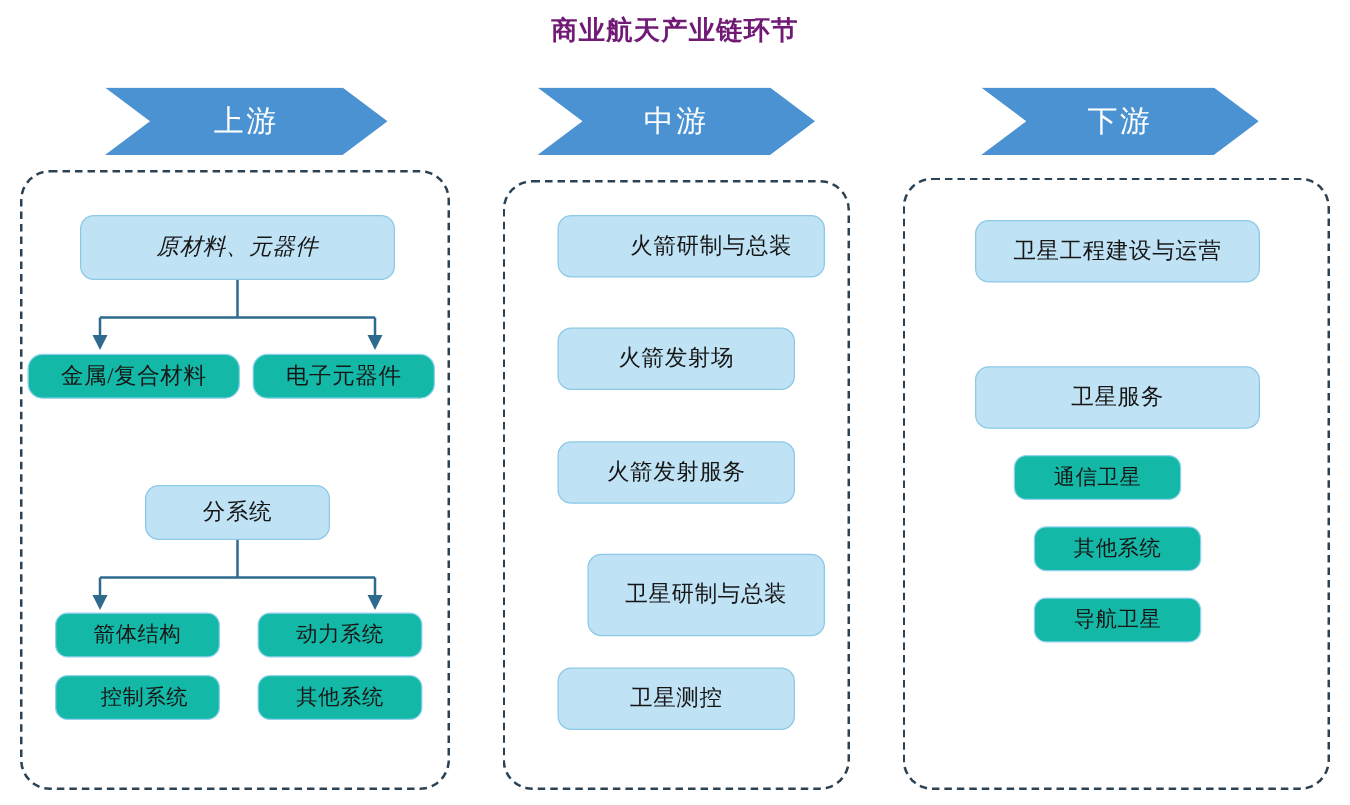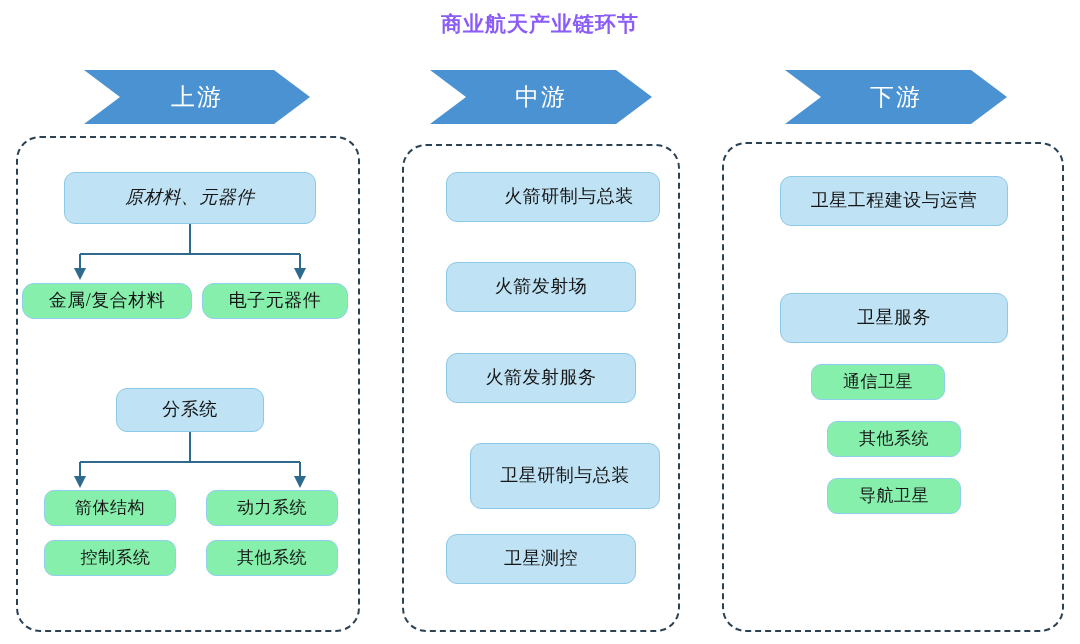--- a/index.html
+++ b/index.html
@@ -23,21 +23,21 @@
   
   .page-title {
     position: absolute;
     left: 0;
     top: 10px;
     width: 1080px;
     text-align: center;
     font-size: 21px;
     font-weight: 700;
     letter-spacing: 1px;
-    color: #8b5cf6;
+    color: #701a75;
     font-family: "Liberation Serif", "DejaVu Serif", serif;
   }
 
   
   .banner {
     position: absolute;
     height: 54px;
     background: #4a92d2;
     -webkit-clip-path: polygon(0 0, calc(100% - 36px) 0, 100% 50%, calc(100% - 36px) 100%, 0 100%, 36px 50%);
     clip-path: polygon(0 0, calc(100% - 36px) 0, 100% 50%, calc(100% - 36px) 100%, 0 100%, 36px 50%);
@@ -74,21 +74,21 @@
     line-height: 1.1;
     color: #161616;
     font-family: "Liberation Serif", "DejaVu Serif", serif;
     letter-spacing: 0.5px;
   }
   .node.filled {
     background: #bfe2f4;
     border: 1.3px solid #8cc9e6;
   }
   .node.outline {
-    background: #86efac;
+    background: #14b8a6;
     border: 1.6px solid #8fd0ef;
     border-radius: 12px;
   }
   .node.small {
     font-size: 17px;
     border-radius: 10px;
   }
 
   
   .connector-svg {

